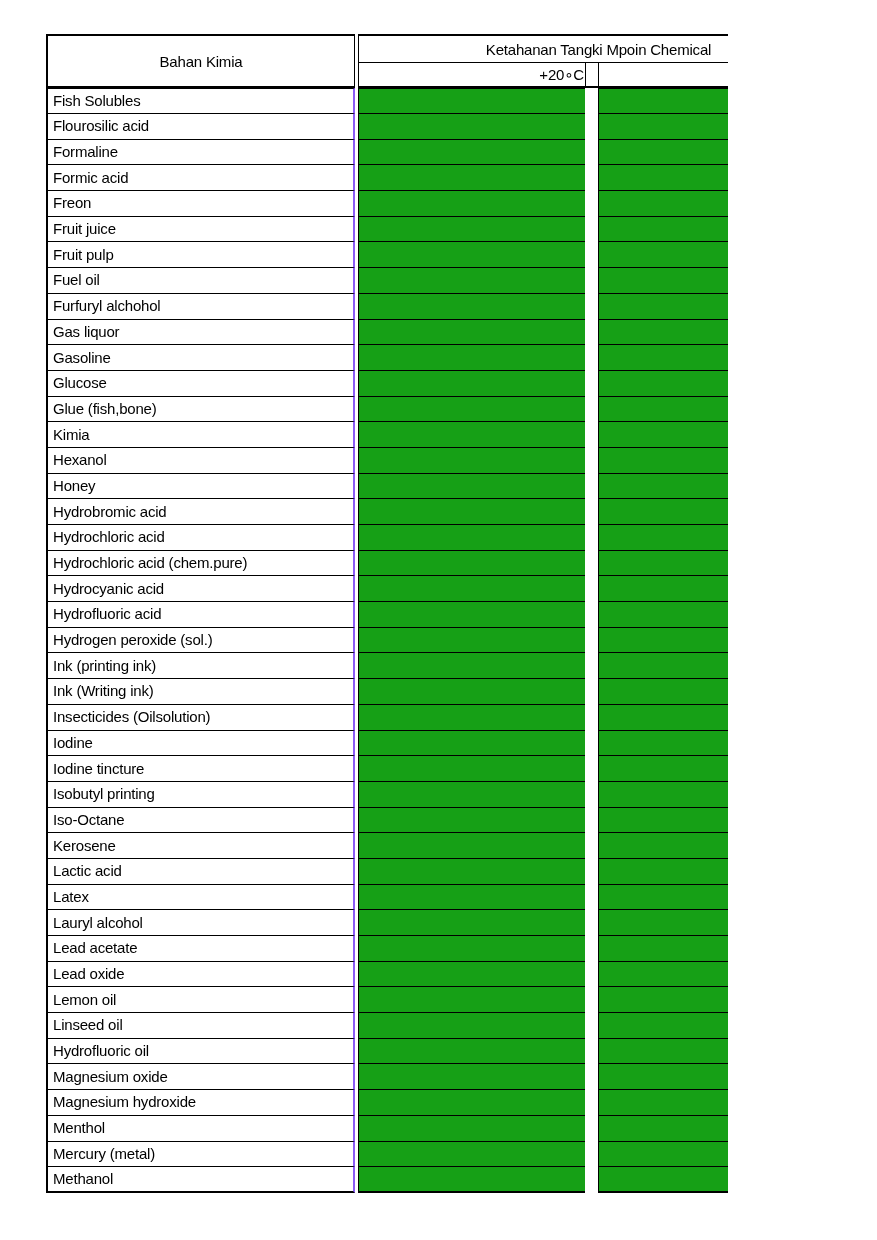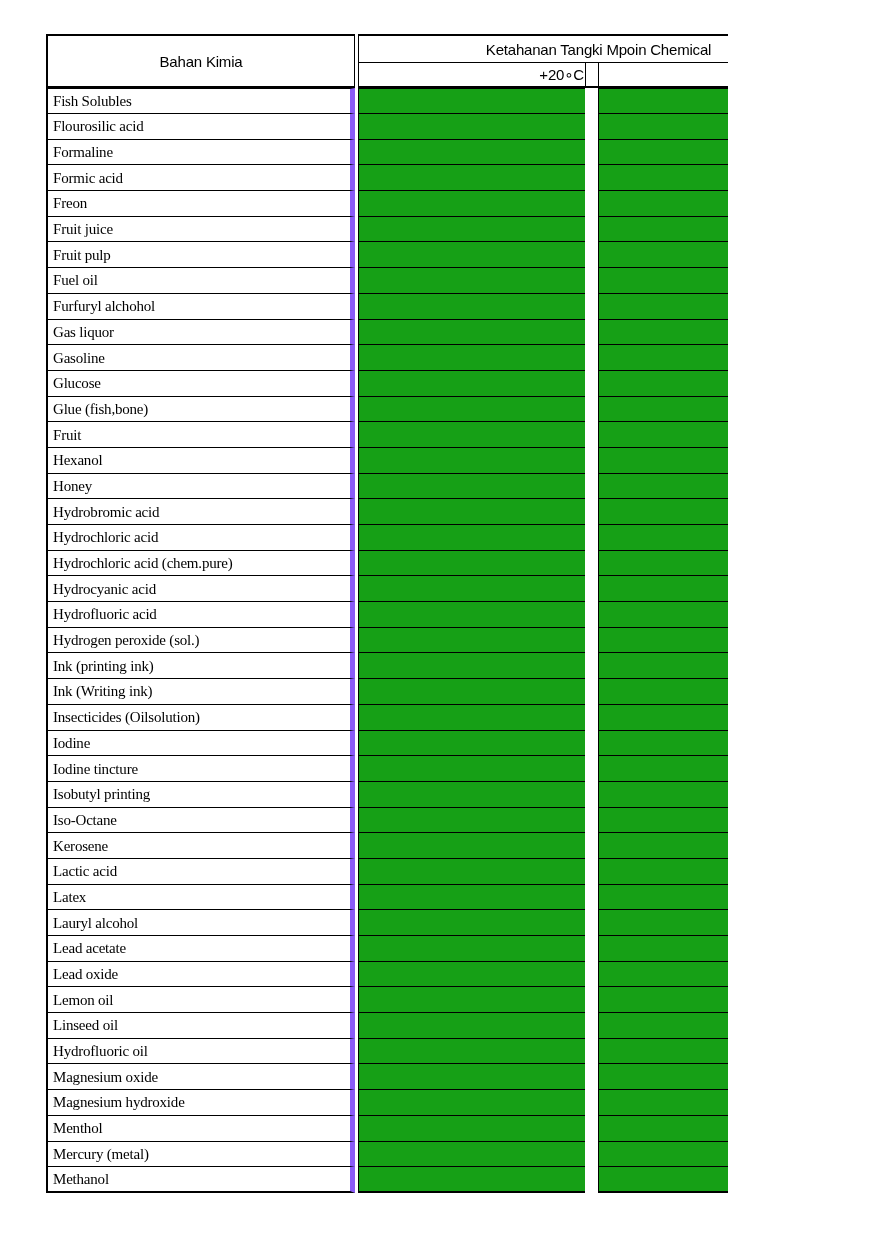--- a/index.html
+++ b/index.html
@@ -85,31 +85,30 @@
   th.sub-head.last { border-right: 2px solid #000; margin-top: 48px; }
   th.spacer-head, td.spacer {
     border: none;
     background: #fff;
     padding: 0;
   }
 
   
   td.name-cell {
     border-left: 2px solid #000;
-    border-right: 5px solid #8b5cf6;
+    border-right: 2px solid #8b5cf6;
     border-bottom: 1px solid #000;
     height: 25.7px;
     box-sizing: border-box;
     padding: 0 17px 0 5px;
     font-size: 15px;
     line-height: 24px;
     white-space: nowrap;
     background: #fff;
     letter-spacing: -0.2px;
-    font-family: Liberation Serif, serif;
   }
   tr.first-body td.name-cell { border-top: 1px solid #000; }
   tr.last-body  td.name-cell { border-bottom: 2px solid #000; }
 
   td.rate-cell {
     height: 25.7px;
     box-sizing: border-box;
     border-bottom: 1.5px solid #000;
     padding: 0;
   }
@@ -288,21 +287,21 @@
             <td class="spacer"></td>
             <td class="rate-cell left-col">
               <span class="swatch" style="background: rgb(22, 160, 22);"></span>
             </td>
             <td class="spacer"></td>
             <td class="rate-cell right-col">
               <span class="swatch" style="background: rgb(22, 160, 22);"></span>
             </td>
           </tr>
           <tr>
-            <td class="name-cell">Fruit</td>
+            <td class="name-cell">Kimia</td>
             <td class="spacer"></td>
             <td class="rate-cell left-col">
               <span class="swatch" style="background: rgb(22, 160, 22);"></span>
             </td>
             <td class="spacer"></td>
             <td class="rate-cell right-col">
               <span class="swatch" style="background: rgb(22, 160, 22);"></span>
             </td>
           </tr>
           <tr>

